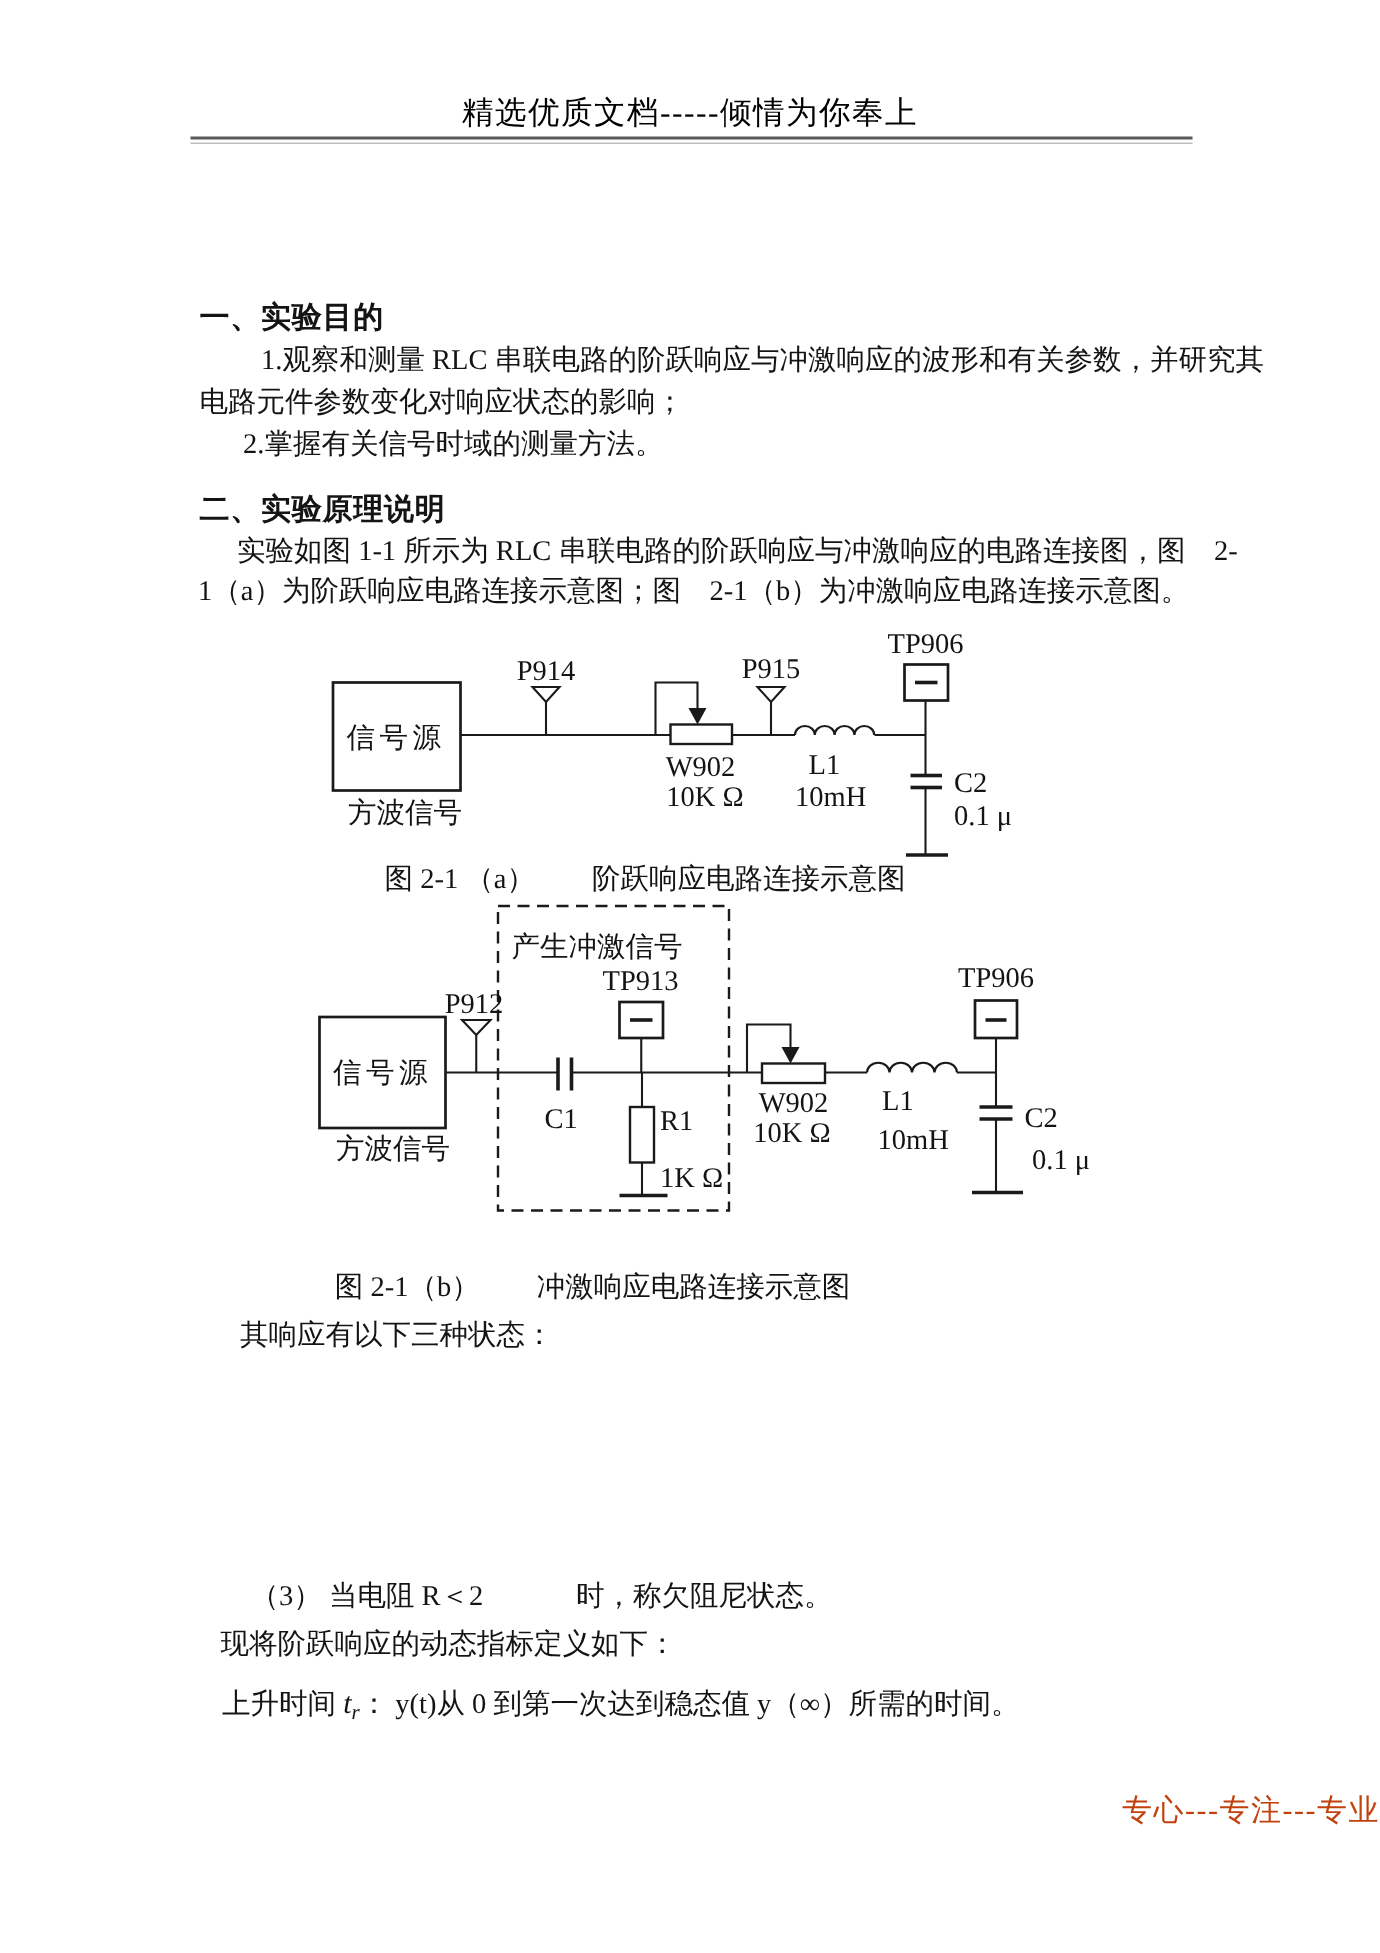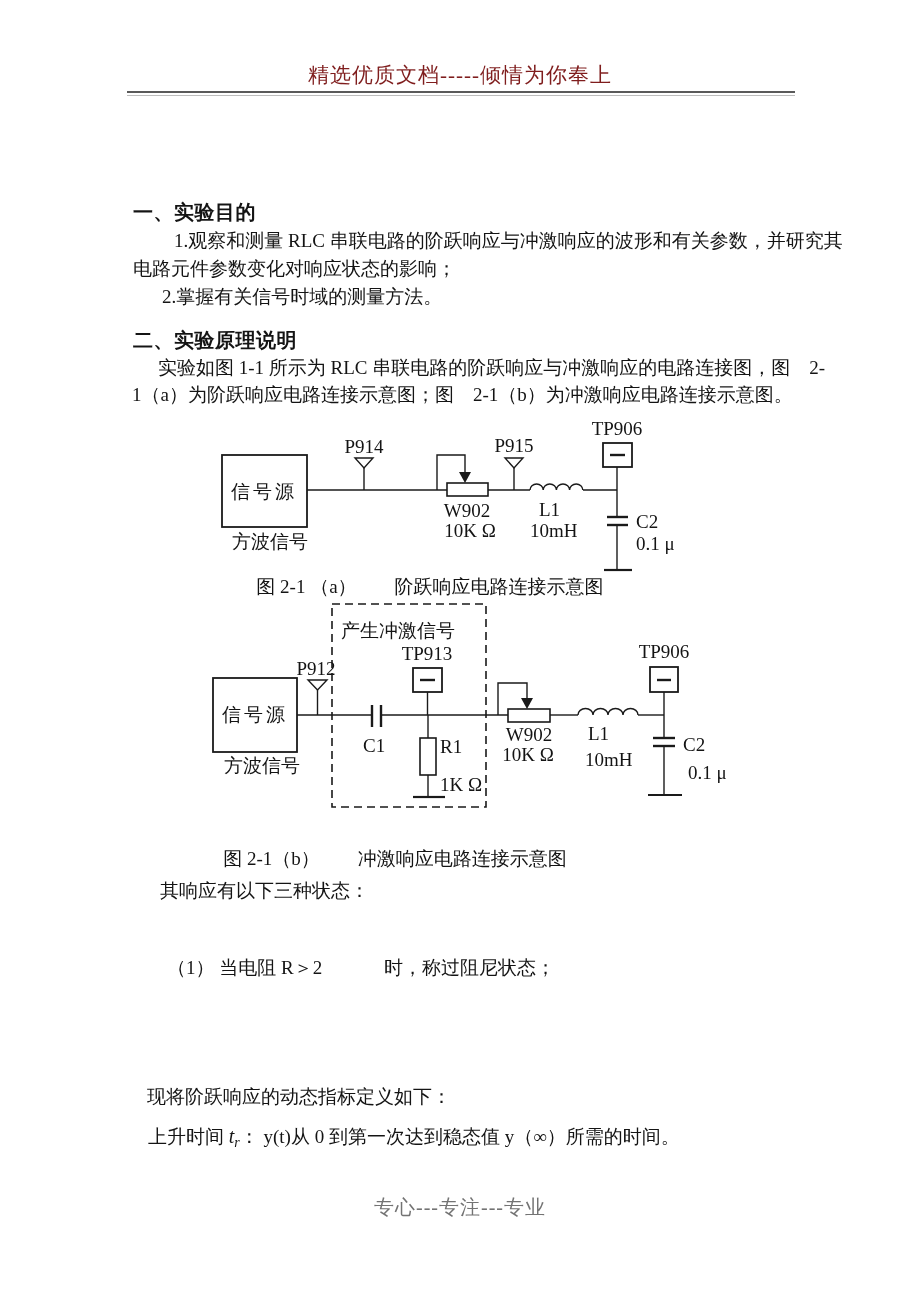--- a/index.html
+++ b/index.html
@@ -1,29 +1,29 @@
 <!DOCTYPE html>
 <html><head>
 <meta charset="utf-8">
 <style>
   html,body{margin:0;padding:0;background:#fff;}
   .page{position:relative;width:920px;height:1302px;background:#fff;overflow:hidden;
         font-family:"Liberation Serif","DejaVu Serif",serif;color:#141414;}
   .abs{position:absolute;white-space:pre;line-height:1.15;}
   .center{left:0;width:920px;text-align:center;}
-  .hdr{font-size:21px;letter-spacing:1px;color:#7f1d1d;}
+  .hdr{font-size:21px;letter-spacing:1px;color:#000000;}
   .rule{position:absolute;left:127px;top:91px;width:668px;height:2px;
         border-top:2px solid #5a5a5a;border-bottom:1px solid #bdbdbd;}
   .title{font-family:"Liberation Sans","DejaVu Sans",sans-serif;font-weight:bold;
          font-size:26px;letter-spacing:1px;}
   .h2{font-family:"Liberation Sans","DejaVu Sans",sans-serif;font-weight:bold;
       font-size:20px;letter-spacing:0.5px;}
   .body{font-size:19px;}
   .cap{font-size:19px;text-align:center;}
-  .footer{font-size:20px;color:#737373;letter-spacing:1px;}
+  .footer{font-size:20px;color:#c2410c;letter-spacing:1px;text-align:right;}
   svg{position:absolute;overflow:visible;}
   svg text{font-family:"Liberation Serif","DejaVu Serif",serif;font-size:19px;fill:#141414;}
   .cjk{letter-spacing:3px;}
   .sym{font-style:italic;font-size:20px;}
   .sub{font-style:italic;font-size:14px;vertical-align:-4px;}
 </style>
 </head>
 <body>
 
 <div class="page">
@@ -152,20 +152,20 @@
       <line x1="453" y1="146" x2="475" y2="146" stroke="#1a1a1a" stroke-width="2.4"></line>
       <line x1="464" y1="146" x2="464" y2="195" stroke="#1a1a1a" stroke-width="1.4"></line>
       <line x1="448" y1="195" x2="482" y2="195" stroke="#1a1a1a" stroke-width="2.2"></line>
       <text x="483" y="151">C2</text>
       <text x="488" y="179">0.1 μ</text>
     </g>
   </svg>
   <div class="abs cap" style="left:160px;top:848px;width:470px;">图 2-1（b）　　冲激响应电路连接示意图</div>
 
   <div class="abs body" style="left:160px;top:880px;">其响应有以下三种状态：</div>
-  <div class="abs body" style="left:167px;top:957px;">（1） 当电阻 R＞2　　　 时，称过阻尼状态；</div>
+  <div class="abs body" style="left:167px;top:1054px;">（3） 当电阻 R＜2　　　 时，称欠阻尼状态。</div>
   <div class="abs body" style="left:147px;top:1086px;">现将阶跃响应的动态指标定义如下：</div>
 
   <div class="abs body" style="left:148px;top:1125px;"><span>上升时间 </span><span class="sym">t</span><span class="sub">r</span><span>： y(t)从 0 到第一次达到稳态值 y（∞）所需的时间。</span></div>
 
   <div class="abs center footer" style="top:1196px;">专心---专注---专业</div>
 
 </div>
 
 </body></html>

